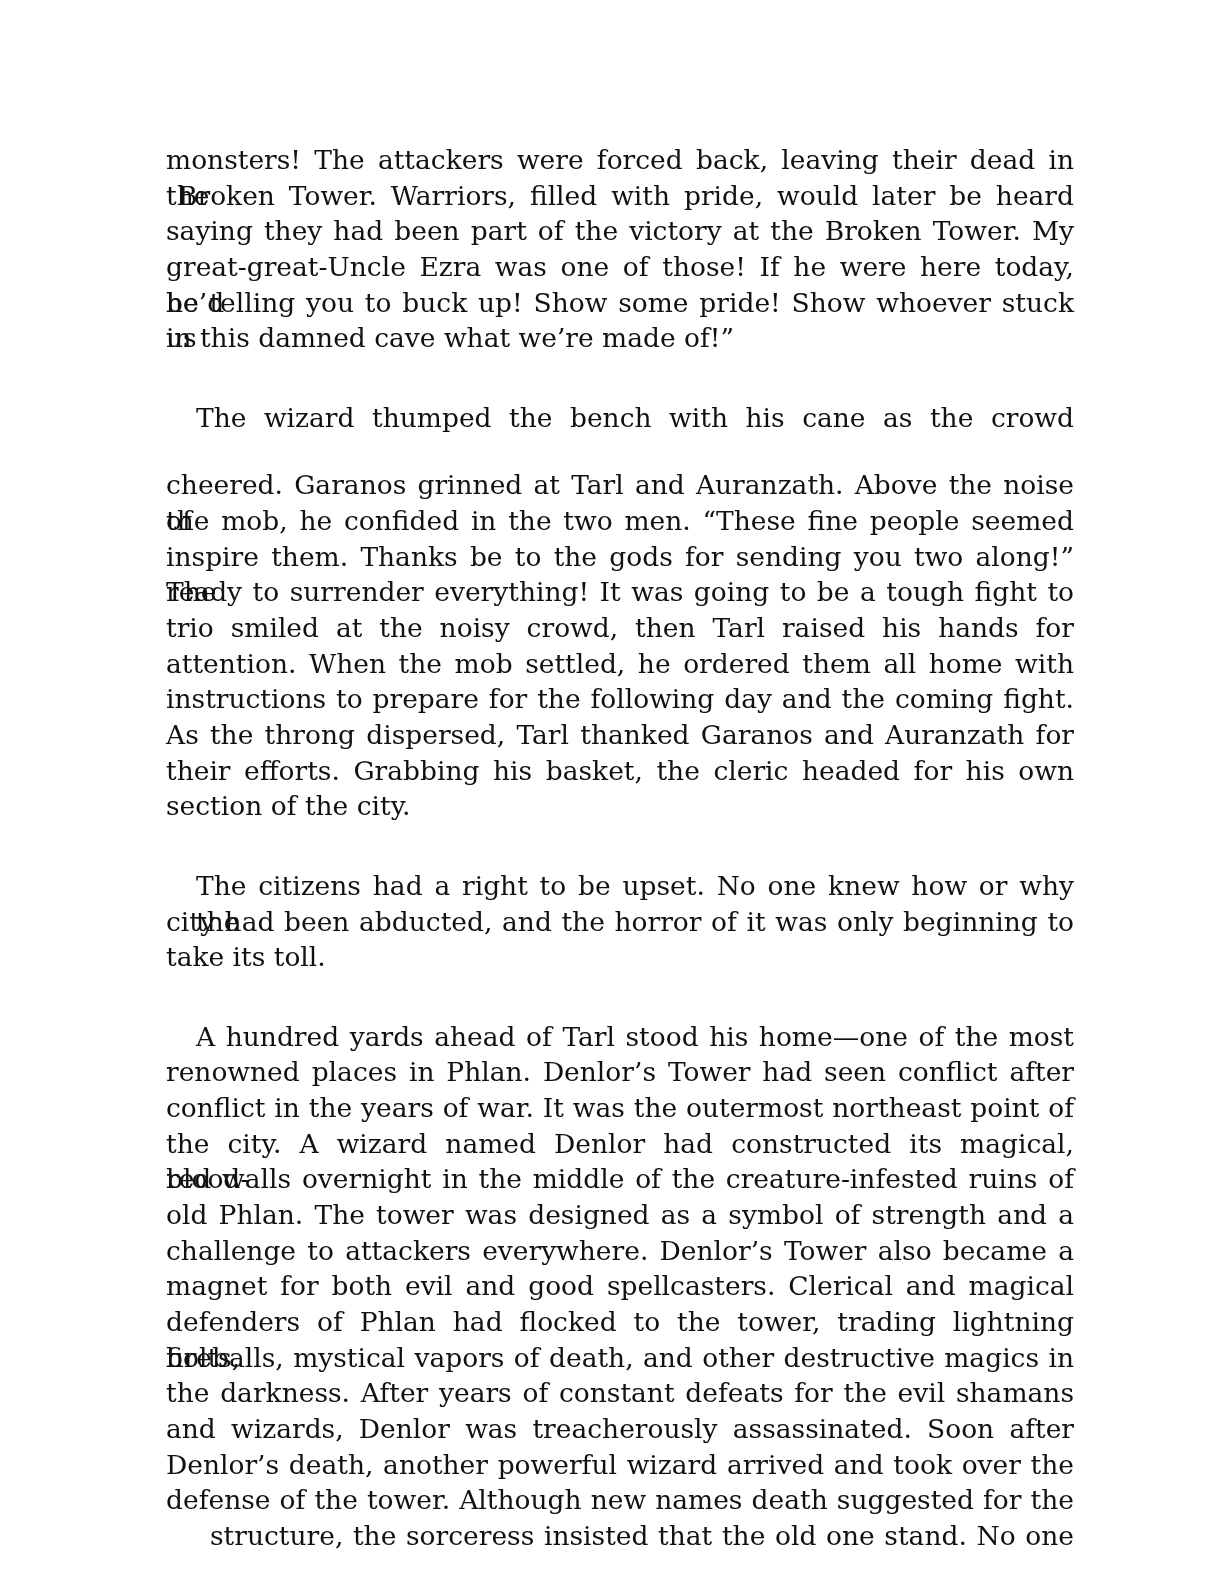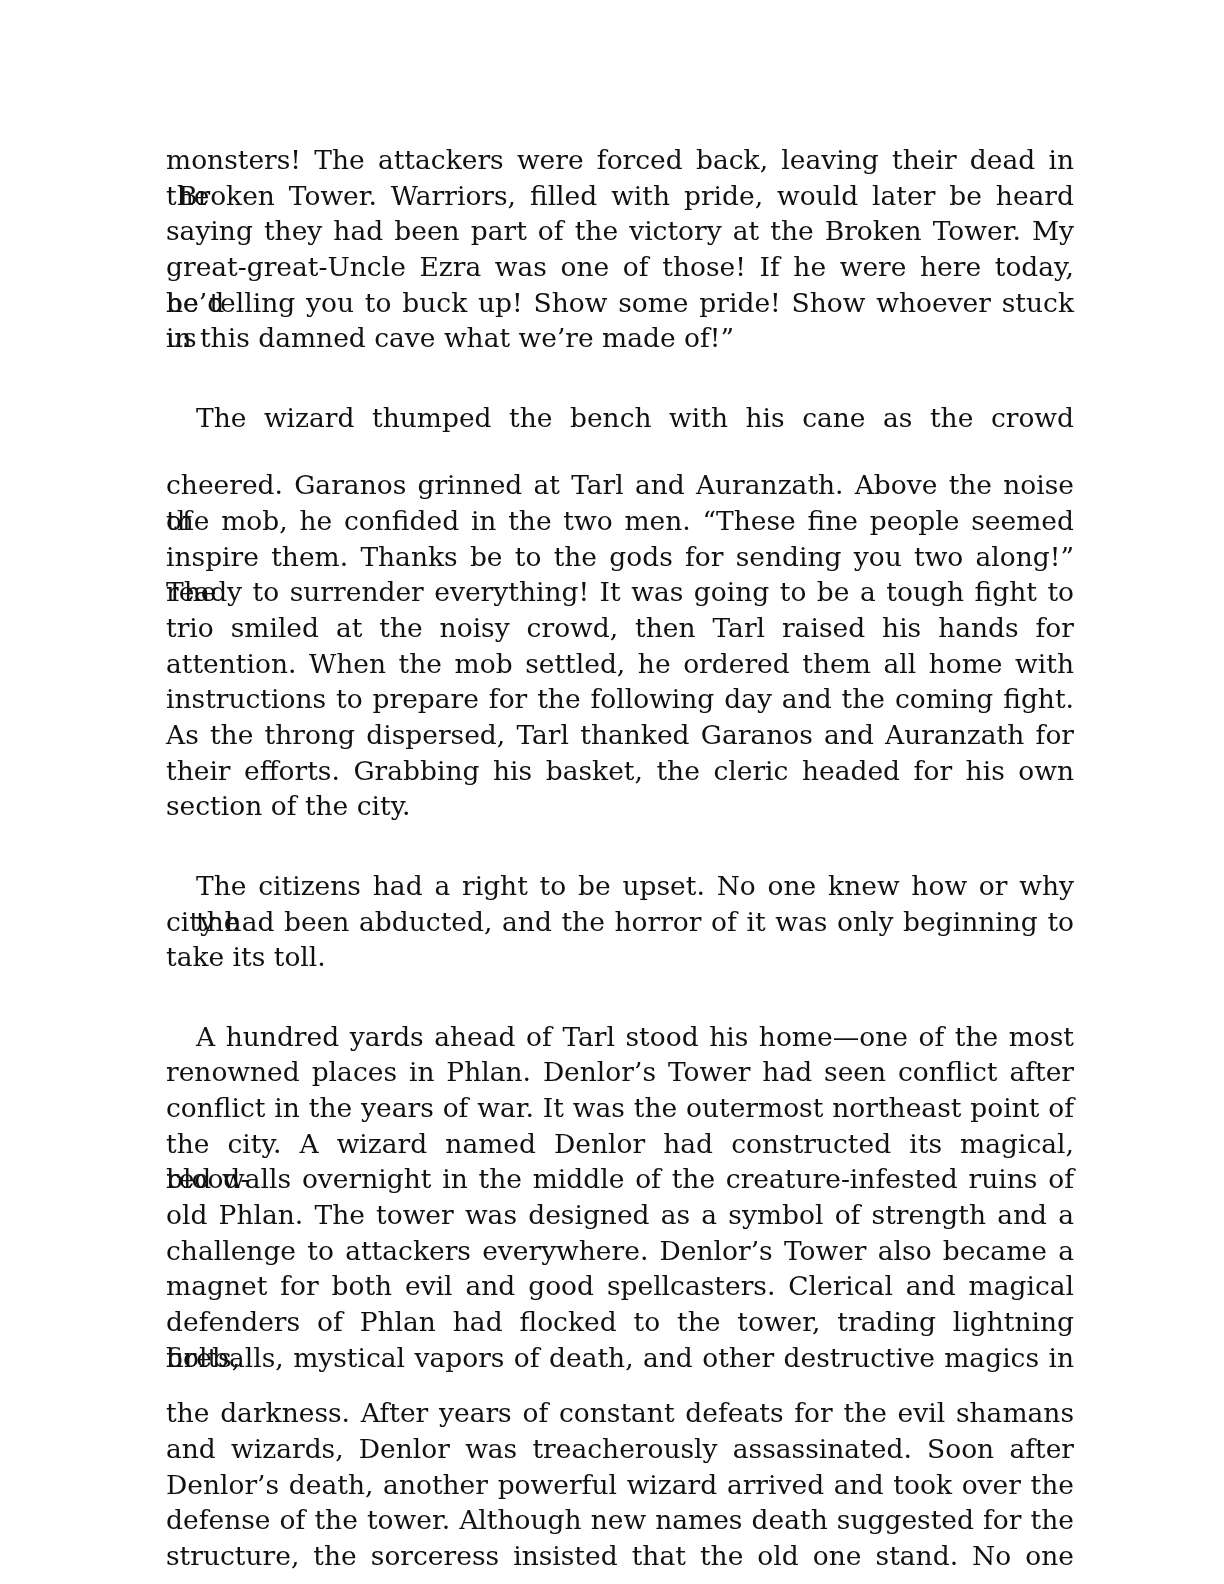--- a/index.html
+++ b/index.html
@@ -80,20 +80,20 @@
     <span class="line indent" style="white-space: normal;">A hundred yards ahead of Tarl stood his home—one of the most</span>
     <span class="line" style="white-space: normal;">renowned places in Phlan. Denlor’s Tower had seen conflict after</span>
     <span class="line" style="white-space: normal;">conflict in the years of war. It was the outermost northeast point of</span>
     <span class="line" style="white-space: normal;">the city. A wizard named Denlor had constructed its magical, blood-</span>
     <span class="line" style="white-space: normal;">red walls overnight in the middle of the creature-infested ruins of</span>
     <span class="line" style="white-space: normal;">old Phlan. The tower was designed as a symbol of strength and a</span>
     <span class="line" style="white-space: normal;">challenge to attackers everywhere. Denlor’s Tower also became a</span>
     <span class="line" style="white-space: normal;">magnet for both evil and good spellcasters. Clerical and magical</span>
     <span class="line" style="white-space: normal;">defenders of Phlan had flocked to the tower, trading lightning bolts,</span>
     <span class="line" style="white-space: normal;">fireballs, mystical vapors of death, and other destructive magics in</span>
-    <span class="line" style="white-space: normal; margin-top: 20px;">the darkness. After years of constant defeats for the evil shamans</span>
+    <span class="line" style="white-space: normal;">the darkness. After years of constant defeats for the evil shamans</span>
     <span class="line" style="white-space: normal;">and wizards, Denlor was treacherously assassinated. Soon after</span>
     <span class="line" style="white-space: normal;">Denlor’s death, another powerful wizard arrived and took over the</span>
     <span class="line" style="white-space: normal;">defense of the tower. Although new names death suggested for the</span>
-    <span class="line" style="white-space: normal;">structure, the sorceress insisted that the old one stand. No one</span>
+    <span class="line" style="white-space: normal; margin-left: 44px;">structure, the sorceress insisted that the old one stand. No one</span>
   </div>
 
 </div>
 
 </body></html>

